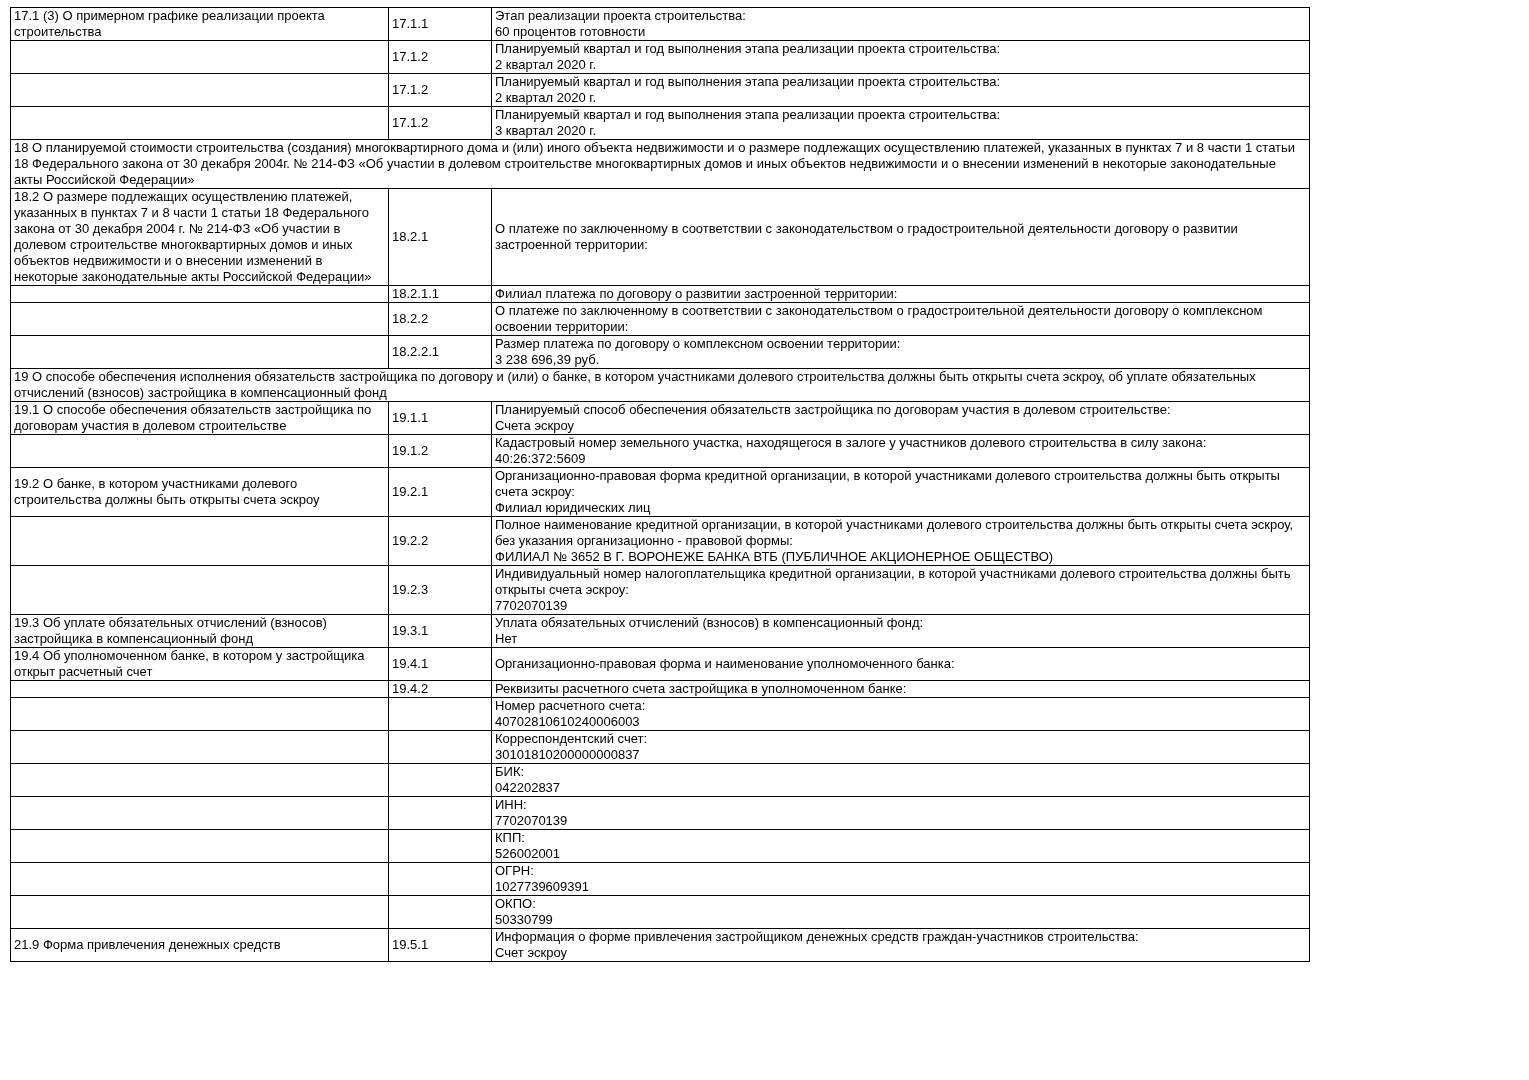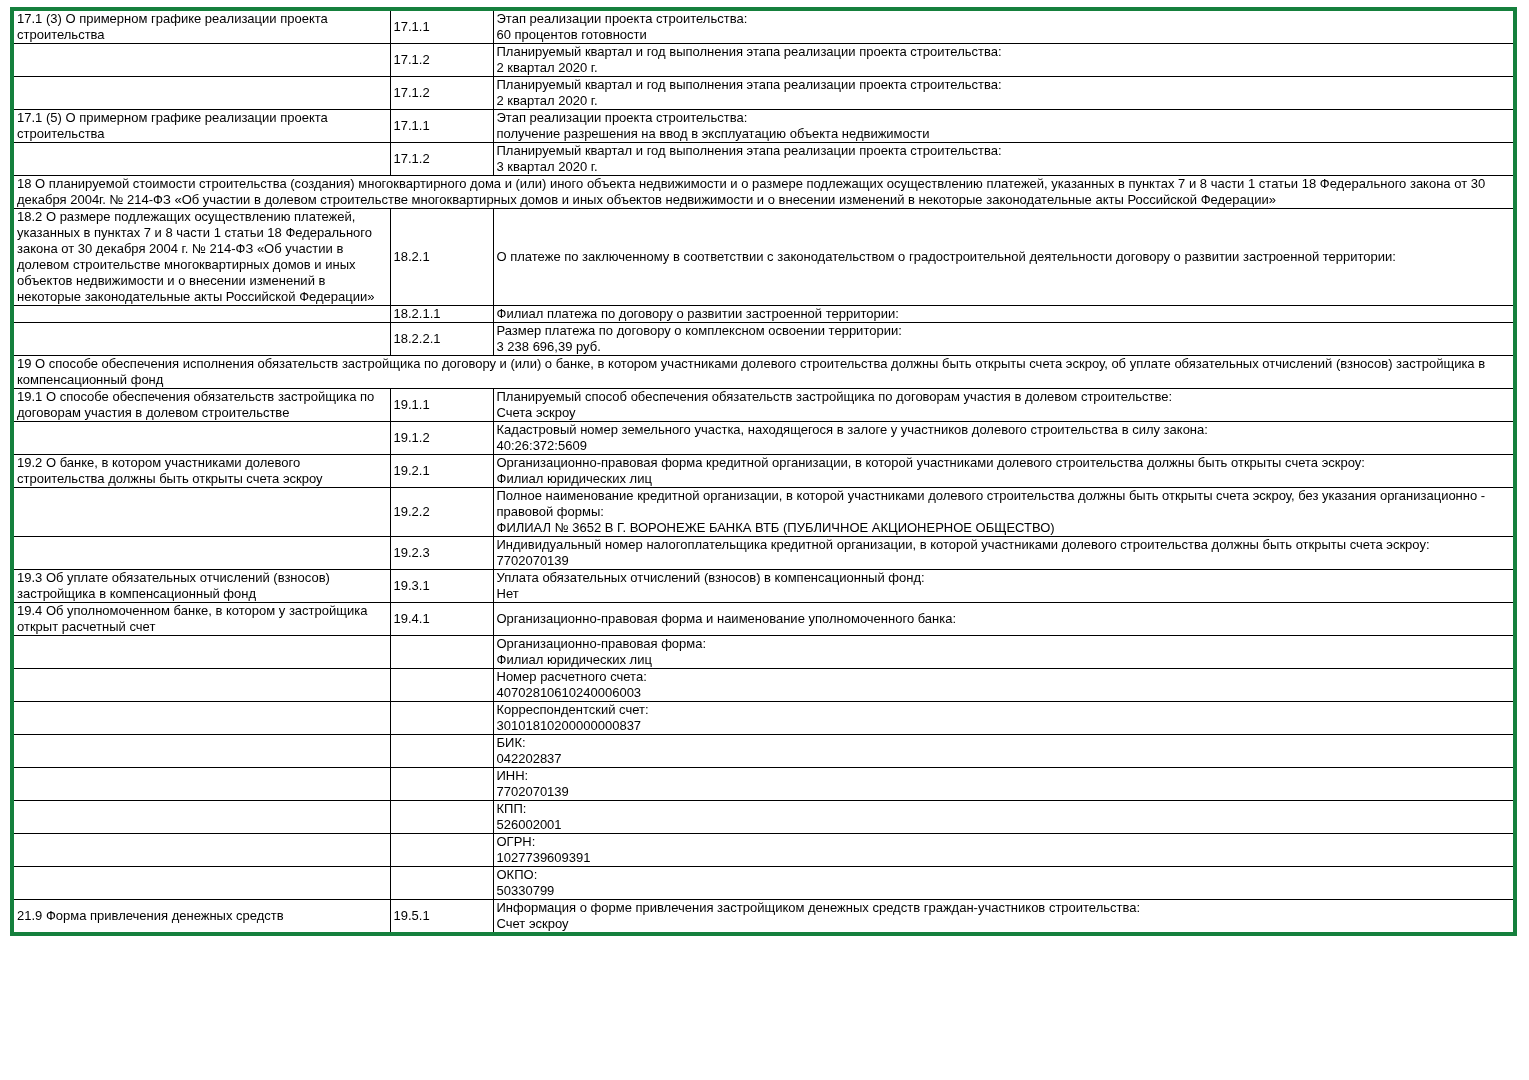--- a/index.html
+++ b/index.html
@@ -14,24 +14,24 @@
   body {
     width: 1529px;
     height: 1080px;
     position: relative;
     overflow: hidden;
   }
   table.decl {
     position: absolute;
     left: 10px;
     top: 7px;
-    width: 1507px;
+    width: 1300px;
     border-collapse: collapse;
     table-layout: fixed;
-    border: 4px solid #15803d;
+    border: 1px solid #15803d;
   }
   table.decl td {
     border: 1px solid #000;
     padding: 0 3px;
     vertical-align: middle;
     line-height: 16px;
     overflow: hidden;
     word-wrap: break-word;
   }
   td.desc-cell { }
@@ -68,28 +68,20 @@
       </tr>
       <tr>
         <td class="desc-cell"></td>
         <td class="num-cell">17.1.2</td>
         <td class="content-cell">
           <div class="label-line">Планируемый квартал и год выполнения этапа реализации проекта строительства:</div>
           <div class="value-line">2 квартал 2020 г.</div>
         </td>
       </tr>
       <tr>
-        <td class="desc-cell">17.1 (5) О примерном графике реализации проекта строительства</td>
-        <td class="num-cell">17.1.1</td>
-        <td class="content-cell">
-          <div class="label-line">Этап реализации проекта строительства:</div>
-          <div class="value-line">получение разрешения на ввод в эксплуатацию объекта недвижимости</div>
-        </td>
-      </tr>
-      <tr>
         <td class="desc-cell"></td>
         <td class="num-cell">17.1.2</td>
         <td class="content-cell">
           <div class="label-line">Планируемый квартал и год выполнения этапа реализации проекта строительства:</div>
           <div class="value-line">3 квартал 2020 г.</div>
         </td>
       </tr>
       <tr>
         <td colspan="3" class="section-cell">18 О планируемой стоимости строительства (создания) многоквартирного дома и (или) иного объекта недвижимости и о размере подлежащих осуществлению платежей, указанных в пунктах 7 и 8 части 1 статьи 18 Федерального закона от 30 декабря 2004г. № 214-ФЗ «Об участии в долевом строительстве многоквартирных домов и иных объектов недвижимости и о внесении изменений в некоторые законодательные акты Российской Федерации»</td>
       </tr>
@@ -102,20 +94,27 @@
       </tr>
       <tr>
         <td class="desc-cell"></td>
         <td class="num-cell">18.2.1.1</td>
         <td class="content-cell">
           <div class="label-line">Филиал платежа по договору о развитии застроенной территории:</div>
         </td>
       </tr>
       <tr>
         <td class="desc-cell"></td>
+        <td class="num-cell">18.2.2</td>
+        <td class="content-cell">
+          <div class="label-line">О платеже по заключенному в соответствии с законодательством о градостроительной деятельности договору о комплексном освоении территории:</div>
+        </td>
+      </tr>
+      <tr>
+        <td class="desc-cell"></td>
         <td class="num-cell">18.2.2.1</td>
         <td class="content-cell">
           <div class="label-line">Размер платежа по договору о комплексном освоении территории:</div>
           <div class="value-line">3 238 696,39 руб.</div>
         </td>
       </tr>
       <tr>
         <td colspan="3" class="section-cell">19 О способе обеспечения исполнения обязательств застройщика по договору и (или) о банке, в котором участниками долевого строительства должны быть открыты счета эскроу, об уплате обязательных отчислений (взносов) застройщика в компенсационный фонд</td>
       </tr>
       <tr>
@@ -168,24 +167,23 @@
       </tr>
       <tr>
         <td class="desc-cell">19.4 Об уполномоченном банке, в котором у застройщика открыт расчетный счет</td>
         <td class="num-cell">19.4.1</td>
         <td class="content-cell">
           <div class="label-line">Организационно-правовая форма и наименование уполномоченного банка:</div>
         </td>
       </tr>
       <tr>
         <td class="desc-cell"></td>
-        <td class="num-cell"></td>
-        <td class="content-cell">
-          <div class="label-line">Организационно-правовая форма:</div>
-          <div class="value-line">Филиал юридических лиц</div>
+        <td class="num-cell">19.4.2</td>
+        <td class="content-cell">
+          <div class="label-line">Реквизиты расчетного счета застройщика в уполномоченном банке:</div>
         </td>
       </tr>
       <tr>
         <td class="desc-cell"></td>
         <td class="num-cell"></td>
         <td class="content-cell">
           <div class="label-line">Номер расчетного счета:</div>
           <div class="value-line">40702810610240006003</div>
         </td>
       </tr>

